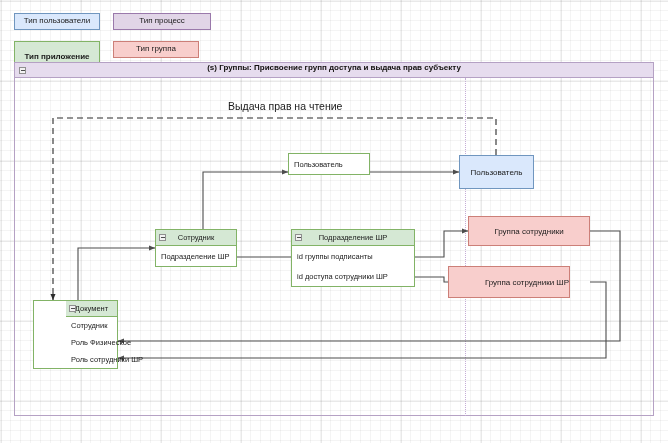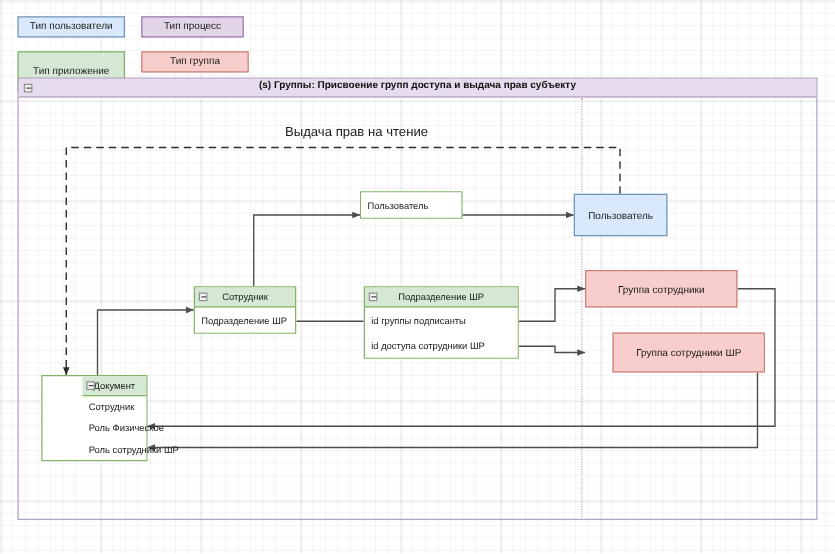--- a/index.html
+++ b/index.html
@@ -96,24 +96,24 @@
   .vdot{position:absolute;border-left:1px dotted #c5aed6;}
 </style>
 </head>
 <body>
 
 <div id="canvas">
 
   <div class="legend-chip" style="left:14px;top:13px;width:86px;height:17px;background:#dae8fc;border:1px solid #7096bf;">
     <span>Тип пользователи</span>
   </div>
-  <div class="legend-chip" style="left:113px;top:13px;width:82px;height:17px;background:#e1d5e7;border:1px solid #9a79ab;text-align:right;">
+  <div class="legend-chip" style="left:113px;top:13px;width:98px;height:17px;background:#e1d5e7;border:1px solid #9a79ab;text-align:right;">
     <span>Тип процесс</span>
   </div>
-  <div class="legend-chip" style="left:14px;top:41px;width:86px;height:33px;background:#d5e8d4;border:1px solid #82b366;">
+  <div class="legend-chip" style="left:14px;top:41px;width:86px;height:33px;background:#d5e8d4;border:1px solid #82b366;font-weight:bold;">
     <span>Тип приложение</span>
   </div>
   <div class="legend-chip" style="left:113px;top:41px;width:86px;height:17px;background:#f8cecc;border:1px solid #cc7f78;">
     <span>Тип группа</span>
   </div>
 
   <div class="lane" style="left:14px;top:62px;width:640px;height:354px;">
     <div class="lane-title">
       <div class="collapse-box">
           <i></i>
@@ -181,21 +181,21 @@
       <span>Подразделение ШР</span>
     </div>
     <div class="entity-row">id группы подписанты</div>
     <div class="entity-row">id доступа сотрудники  ШР</div>
   </div>
 
   <div class="pbox" style="left:468px;top:216px;width:122px;height:30px;background:#f8cecc;border:1px solid #cc7f78;">
     <span>Группа сотрудники</span>
   </div>
 
-  <div class="pbox" style="left:490px;top:266px;width:122px;height:32px;background:#f8cecc;border:1px solid #cc7f78;">
+  <div class="pbox" style="left:448px;top:266px;width:122px;height:32px;background:#f8cecc;border:1px solid #cc7f78;justify-content:flex-end;">
     <span>Группа сотрудники ШР</span>
   </div>
 
   <div class="entity" style="left:33px;top:300px;width:85px;padding-left:32px;">
     <div class="entity-head">
       <div class="collapse-box">
           <i></i>
         </div>
       <span>Документ</span>
     </div>

